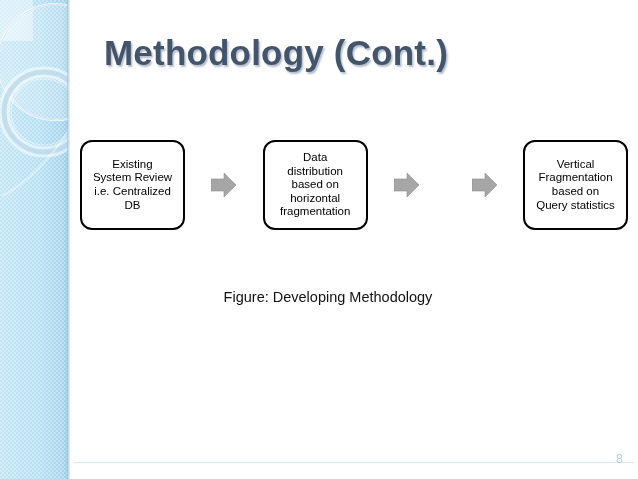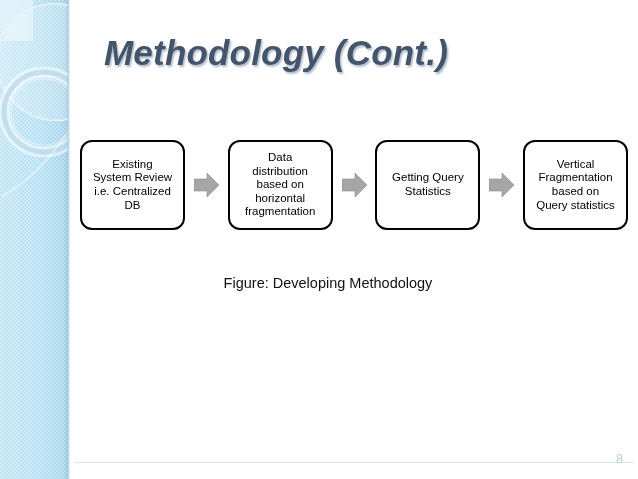--- a/index.html
+++ b/index.html
@@ -74,21 +74,20 @@
   #title {
     position: absolute;
     left: 104px;
     top: 33px;
     font-size: 35px;
     font-weight: 700;
     color: #44546a;
     letter-spacing: 0.2px;
     text-shadow: 1.5px 1.5px 2px rgba(150,165,185,0.75);
     white-space: nowrap;
-    font-style: italic;
   }
 
   
   #flow {
     position: absolute;
     left: 80px;
     top: 139px;
     width: 548px;
     height: 92px;
     display: flex;
@@ -123,21 +122,21 @@
   .arrow-glyph {
     width: 25px;
     height: 26px;
     display: block;
   }
 
   
   #caption {
     position: absolute;
     left: 0;
-    top: 275px;
+    top: 289px;
     width: 638px;
     text-align: center;
     font-size: 14.5px;
     color: #111111;
   }
   
   #caption-inner {
     display: inline-block;
     margin-left: 18px;
   }
@@ -200,23 +199,20 @@
     <div class="flow-box">
       <div class="flow-box-label">Data<br>distribution<br>based on<br>horizontal<br>fragmentation</div>
     </div>
 
     <div class="flow-arrow">
       <svg class="arrow-glyph" viewBox="0 0 25 26">
         <polygon points="0,7 13,7 13,1 25,13 13,25 13,19 0,19" fill="#a6a6a6" stroke="#8f8f8f" stroke-width="0.6"></polygon>
       </svg>
     </div>
 
-    <div class="flow-box">
-      <div class="flow-box-label">Getting Query<br>Statistics</div>
-    </div>
 
     <div class="flow-arrow">
       <svg class="arrow-glyph" viewBox="0 0 25 26">
         <polygon points="0,7 13,7 13,1 25,13 13,25 13,19 0,19" fill="#a6a6a6" stroke="#8f8f8f" stroke-width="0.6"></polygon>
       </svg>
     </div>
 
     <div class="flow-box">
       <div class="flow-box-label">Vertical<br>Fragmentation<br>based on<br>Query statistics</div>
     </div>

